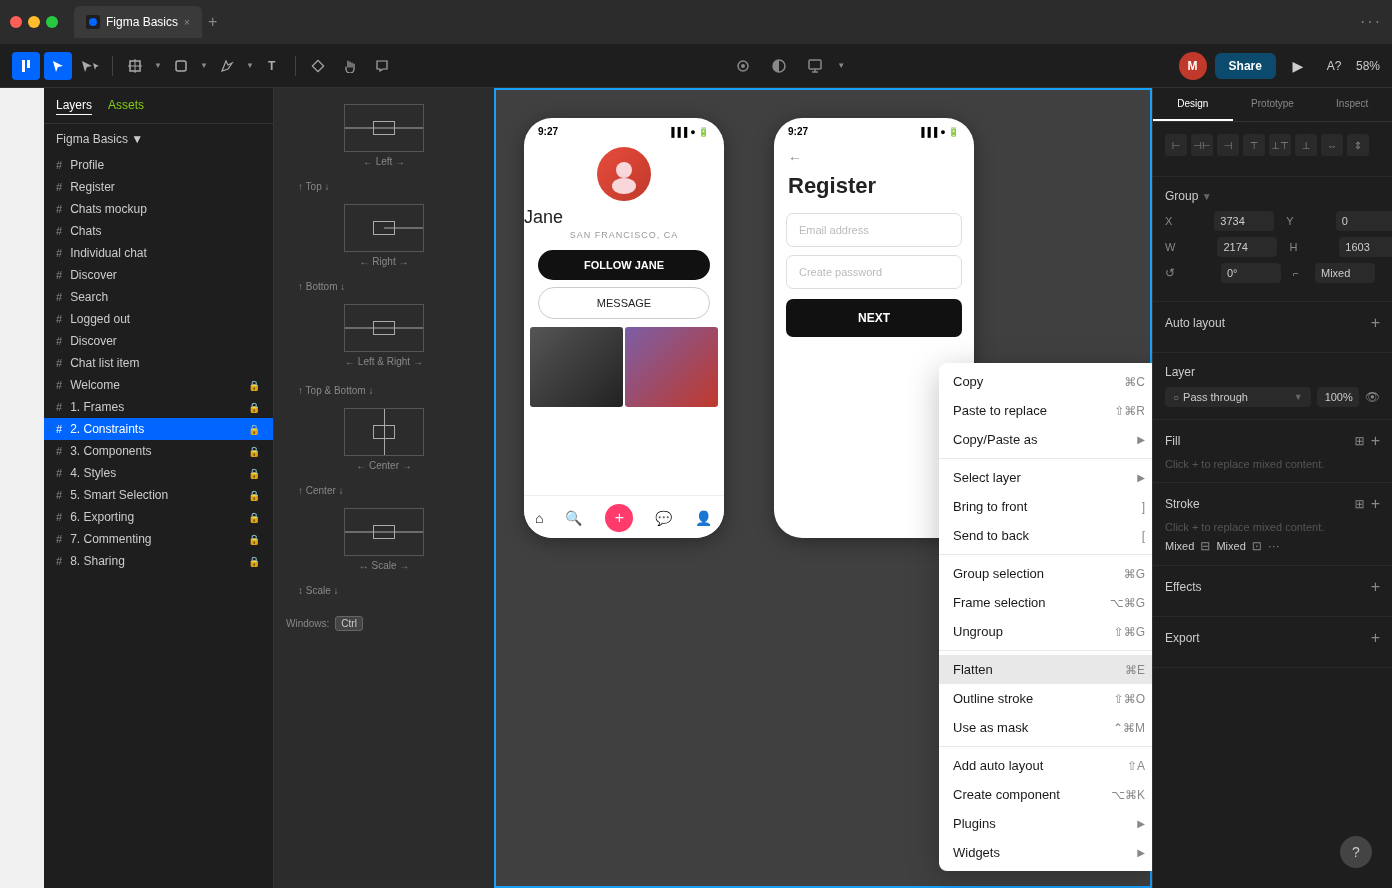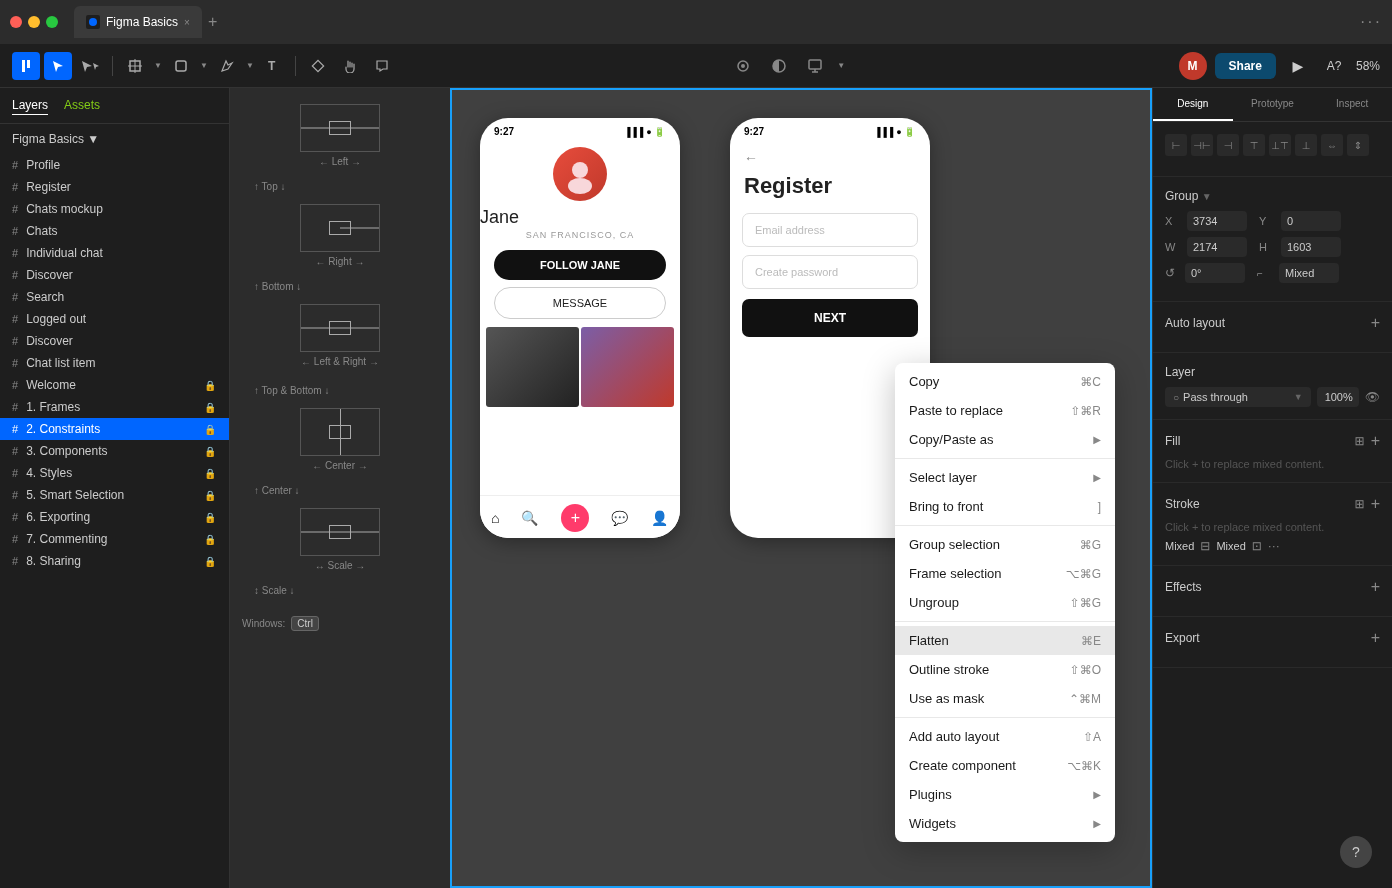--- a/index.html
+++ b/index.html
@@ -26,21 +26,21 @@
     .toolbar-separator { width: 1px; height: 20px; background: #444; margin: 0 4px; }
     .toolbar-center { flex: 1; display: flex; justify-content: center; align-items: center; gap: 8px; }
     .toolbar-right { display: flex; align-items: center; gap: 8px; margin-left: auto; }
     .share-btn { background: #0c4a6e; color: #fff; border: none; border-radius: 6px; padding: 6px 14px; font-size: 12px; cursor: pointer; font-weight: 600; }
     .avatar { width: 28px; height: 28px; border-radius: 50%; background: #c0392b; color: #fff; display: flex; align-items: center; justify-content: center; font-size: 12px; font-weight: 700; }
     .zoom-label { color: #ccc; font-size: 12px; }
     .play-btn { color: #ccc; font-size: 14px; }
     .spellcheck-btn { color: #ccc; font-size: 12px; }
 
     
-    .main { display: flex; height: calc(888px - 44px - 44px); }
+    .main { display: flex; height: calc(888px - 44px - 44px); padding-left: 44px; }
 
     
     .left-panel { width: 230px; background: #1e1e1e; display: flex; flex-direction: column; border-right: 1px solid #333; flex-shrink: 0; }
     .left-panel-tabs { display: flex; padding: 8px 12px; gap: 16px; border-bottom: 1px solid #333; }
     .left-tab { font-size: 12px; color: #84cc16; cursor: pointer; padding: 2px 0; }
     .left-tab.active { color: #fff; border-bottom: 1px solid #fff; }
     .left-panel-header { display: flex; align-items: center; justify-content: space-between; padding: 8px 12px; }
     .breadcrumb-text { font-size: 12px; color: #ccc; display: flex; align-items: center; gap: 4px; }
     .layers-list { flex: 1; overflow-y: auto; }
     .layer-item { display: flex; align-items: center; gap: 6px; padding: 4px 12px; font-size: 12px; color: #ccc; cursor: pointer; }
@@ -64,21 +64,21 @@
     .right-panel { width: 240px; background: #1e1e1e; border-left: 1px solid #333; display: flex; flex-direction: column; flex-shrink: 0; }
     .right-panel-tabs { display: flex; border-bottom: 1px solid #333; }
     .right-tab { flex: 1; text-align: center; padding: 10px 0; font-size: 10px; color: #888; cursor: pointer; }
     .right-tab.active { color: #fff; border-bottom: 2px solid #fff; }
     .right-section { padding: 12px; border-bottom: 1px solid #2a2a2a; }
     .right-section-header { display: flex; align-items: center; justify-content: space-between; margin-bottom: 8px; }
     .right-section-title { font-size: 12px; color: #ccc; font-weight: 400; }
     .right-section-add { color: #888; font-size: 16px; cursor: pointer; }
     .prop-row { display: flex; align-items: center; gap: 6px; margin-bottom: 6px; }
     .prop-label { font-size: 11px; color: #888; width: 16px; }
-    .prop-input { background: #2a2a2a; border: none; border-radius: 4px; padding: 4px 6px; font-size: 11px; color: #ccc; width: 60px; }
+    .prop-input { background: #2a2a2a; border: none; border-radius: 4px; padding: 4px 6px; font-size: 11px; color: #ccc; width: 60px; margin-left: 36px; }
     .align-icons { display: flex; gap: 4px; margin-bottom: 8px; }
     .align-icon { width: 22px; height: 22px; background: #2a2a2a; border-radius: 3px; display: flex; align-items: center; justify-content: center; font-size: 10px; color: #888; cursor: pointer; }
     .layer-blend { display: flex; align-items: center; gap: 6px; }
 
     
     .help-btn { position: absolute; bottom: 20px; right: 20px; width: 32px; height: 32px; background: #444; border-radius: 50%; display: flex; align-items: center; justify-content: center; font-size: 14px; color: #ccc; cursor: pointer; }
   </style>
 </head>
 <body>
 
@@ -426,20 +426,24 @@
         <span class="ctx-arrow">▶</span>
       </div>
       <div class="ctx-separator"></div>
       <div class="ctx-item">
         <span>Select layer</span>
         <span class="ctx-arrow">▶</span>
       </div>
       <div class="ctx-item">
         <span>Bring to front</span>
         <span class="ctx-shortcut">]</span>
+      </div>
+      <div class="ctx-item">
+        <span>Send to back</span>
+        <span class="ctx-shortcut">[</span>
       </div>
       <div class="ctx-separator"></div>
       <div class="ctx-item">
         <span>Group selection</span>
         <span class="ctx-shortcut">⌘G</span>
       </div>
       <div class="ctx-item">
         <span>Frame selection</span>
         <span class="ctx-shortcut">⌥⌘G</span>
       </div>

